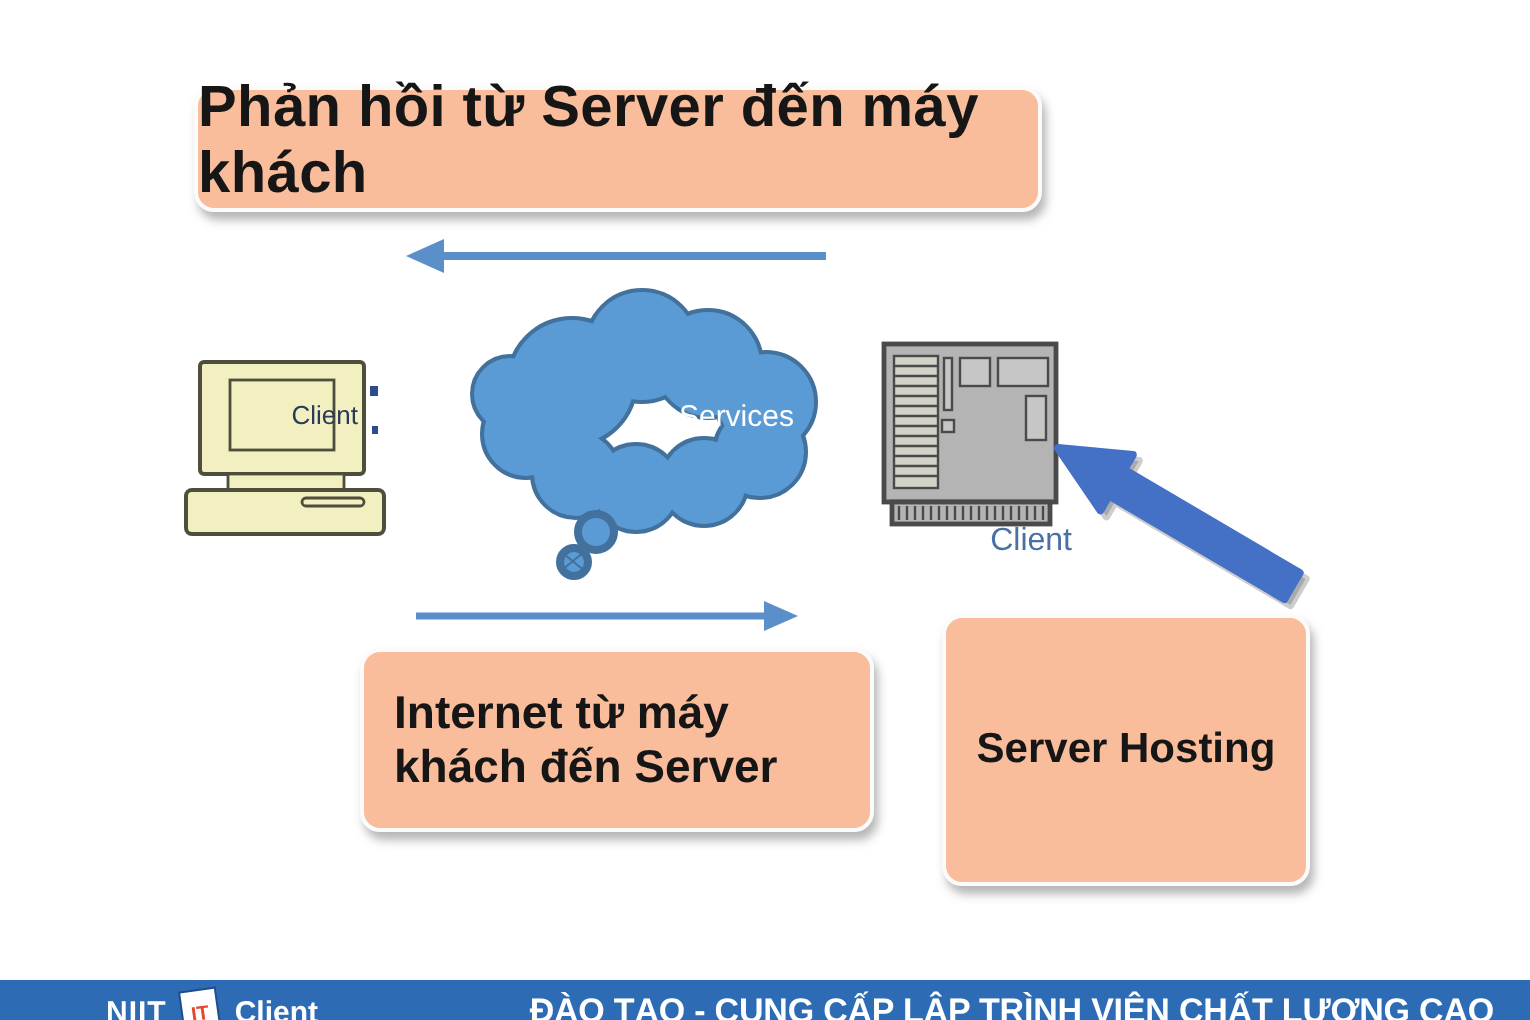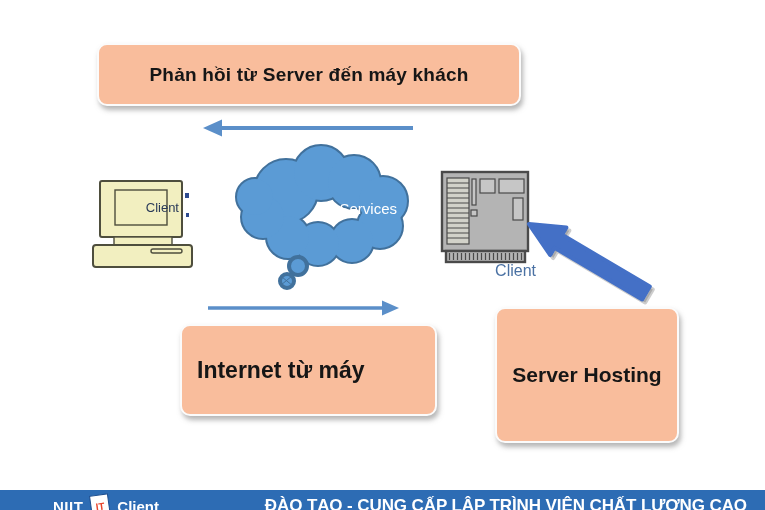--- a/index.html
+++ b/index.html
@@ -11,30 +11,30 @@
 
   
   .callout{
     position:absolute;z-index:3;background:var(--box_fill,#F9BD9C);
     border:2px solid #fbfbfb;border-radius:10px;
     box-shadow:2px 4px 5px rgba(110,110,110,.5);
     color:#161616;font-weight:bold;box-sizing:border-box;
   }
   .callout.response{
     left:97px;top:43px;width:424px;height:63px;
-    display:flex;align-items:center;justify-content:center;
-    font-size:19px;letter-spacing:.2px;
+    display:flex;align-items:flex-end;justify-content:center;
+    font-size:29px;letter-spacing:.2px;
   }
   .callout.request{
     left:180px;top:324px;width:257px;height:92px;
     display:flex;flex-direction:column;justify-content:center;
     padding-left:15px;font-size:23px;line-height:27px;
   }
   .callout.hosting{
-    left:495px;top:307px;width:184px;height:136px;
+    left:471px;top:307px;width:184px;height:136px;
     display:flex;flex-direction:column;align-items:center;justify-content:center;
     row-gap:24px;font-size:21px;text-align:center;
   }
 
   
   .lbl{position:absolute;z-index:4;text-align:right;}
   .lbl.client{left:103px;top:200px;width:76px;font-size:13px;color:#2a3a58;}
   .lbl.internet{left:247px;top:200px;width:150px;font-size:15px;color:#ffffff;}
   .lbl.server{left:436px;top:262px;width:100px;font-size:16px;color:var(--server_label,#4A71A3);}
 
@@ -143,20 +143,21 @@
       <polygon class="big-arrow" points="529,224 566.4,227.5 562.1,234.8 649.8,286.5 642.2,299.5 554.5,247.8 550.2,255.1"></polygon>
     </g>
   </svg>
 
   <div class="callout response">
     <span>Phản hồi từ Server đến máy khách</span>
   </div>
 
   <div class="callout request">
     <span>Internet từ máy</span>
+    <span>khách đến Server</span>
   </div>
 
   <div class="callout hosting">
     <span>Server Hosting</span>
   </div>
 
   <div class="lbl client">Client</div>
   <div class="lbl internet">Services</div>
   <div class="lbl server">Client</div>
 

